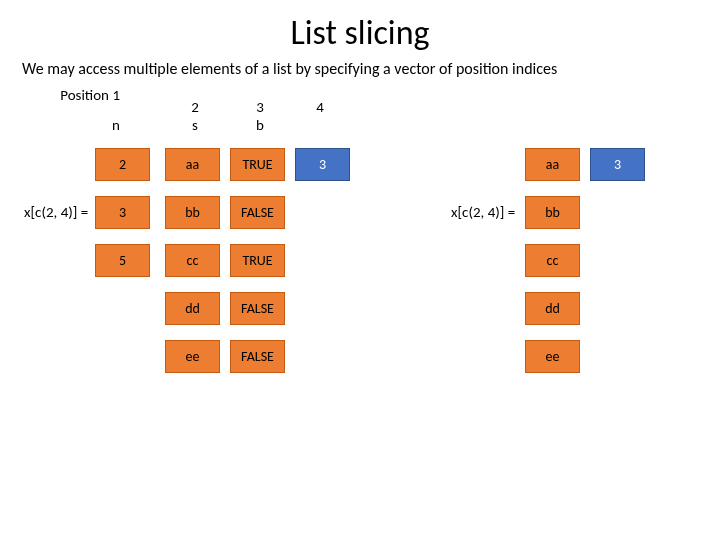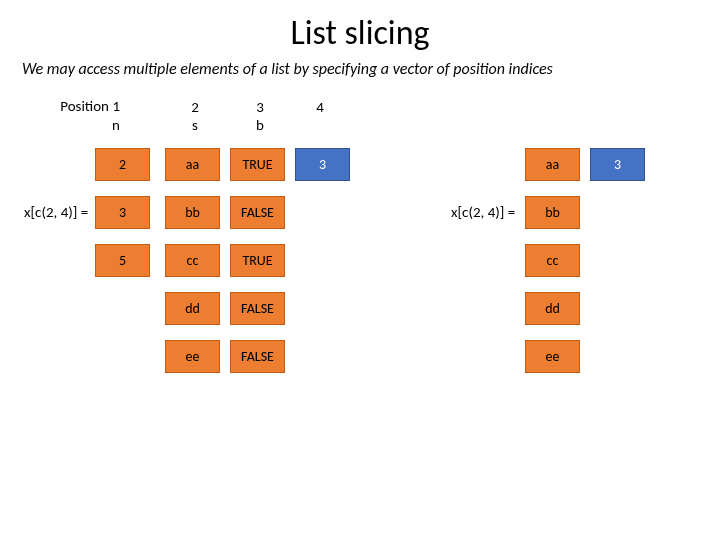--- a/index.html
+++ b/index.html
@@ -13,21 +13,20 @@
     position: relative;
   }
   .title {
     text-align: center;
     font-size: 34px;
     padding-top: 12px;
   }
   .subtitle {
     font-size: 16px;
     padding: 6px 22px 0 22px;
-    font-style: italic;
   }
   .stage {
     position: relative;
     width: 100%;
     height: 420px;
   }
   .hdr {
     position: absolute;
     font-size: 15px;
     text-align: center;
@@ -60,21 +59,21 @@
   }
 </style>
 </head>
 <body>
 
 <div class="title">List slicing</div>
 <div class="subtitle">We may access multiple elements of a list by specifying a vector of position indices</div>
 
 <div class="stage">
 
-  <div class="hdr" style="left:40px; top:19px; width:80px; text-align:right;">Position 1</div>
+  <div class="hdr" style="left:40px; top:8px; width:80px; text-align:right;">Position 1</div>
   <div class="hdr" style="left:165px; top:20px;">2</div>
   <div class="hdr" style="left:230px; top:20px;">3</div>
   <div class="hdr" style="left:290px; top:20px;">4</div>
 
   <div class="hdr" style="left:60px; top:38px; width:60px; text-align:right;">n</div>
   <div class="hdr" style="left:165px; top:38px;">s</div>
   <div class="hdr" style="left:230px; top:38px;">b</div>
 
   <div class="lbl" style="left:8px; top:125px;">x[c(2, 4)] =</div>
 

